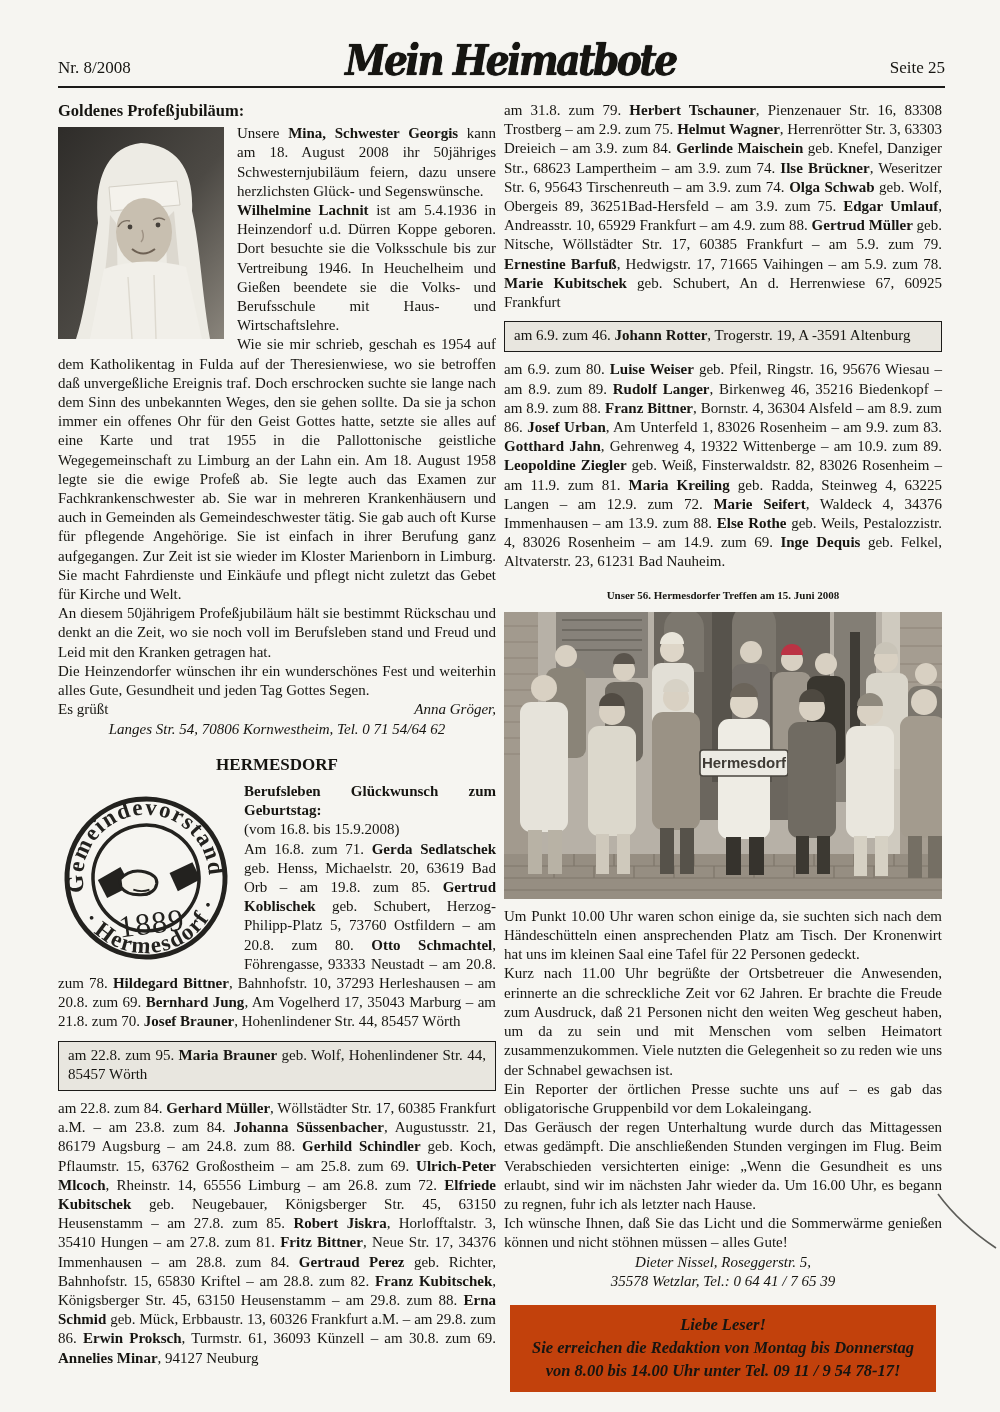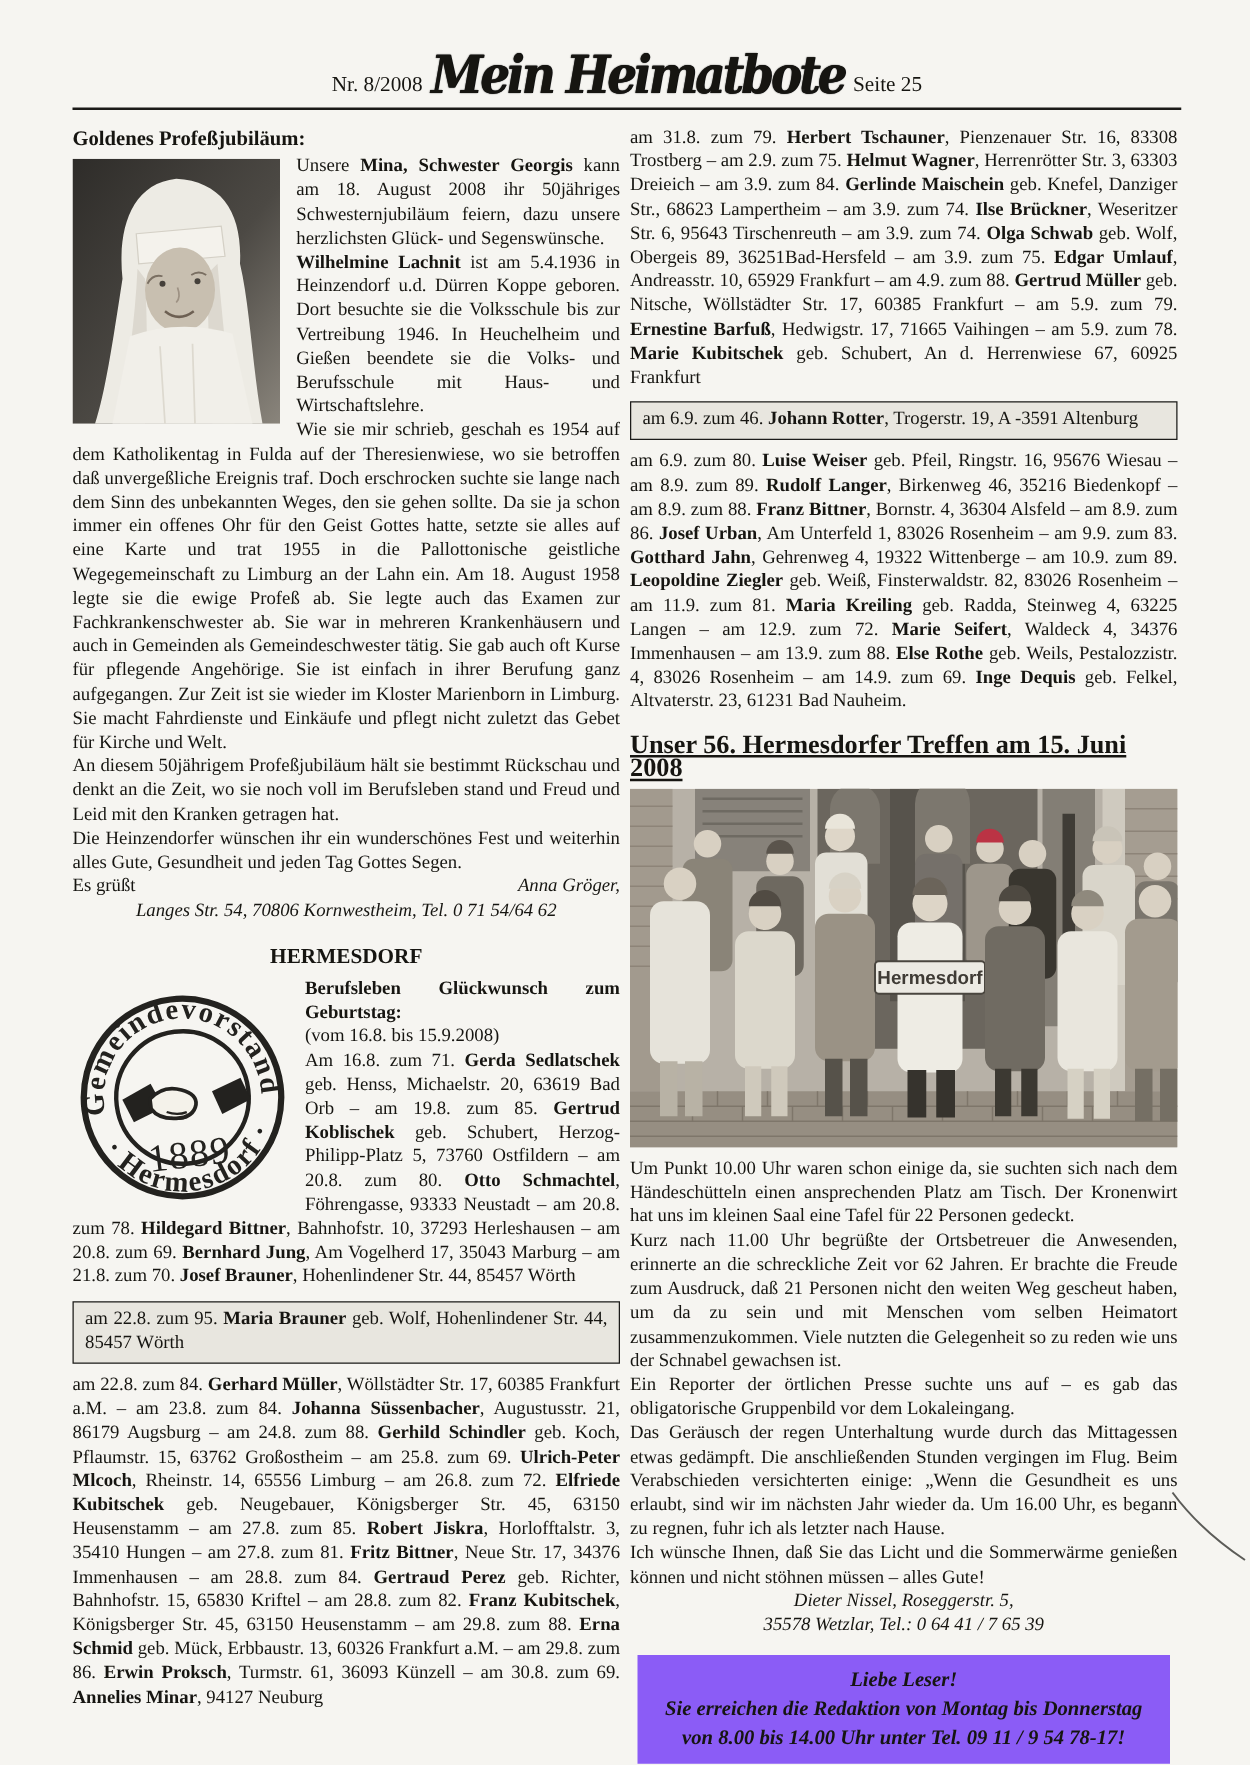--- a/index.html
+++ b/index.html
@@ -7,21 +7,21 @@
     width:1000px;height:1412px;
     background:#f6f5f1;
     font-family:"Liberation Serif", serif;
     color:#161511;
     position:relative;
     overflow:hidden;
   }
   .page{position:relative;padding:40px 55px 0 58px;}
   
   .pagehead{
-    display:flex;align-items:flex-end;justify-content:center;
+    display:flex;align-items:flex-end;justify-content:space-between;
     border-bottom:2.5px solid #1b1a18;padding-bottom:8px;
   }
   .issue,.pageno{font-size:17px;line-height:20px;}
   .masthead{
     font-family:"DejaVu Serif", serif;
     font-weight:bold;font-style:italic;
     font-size:39px;line-height:40px;
     letter-spacing:-2.5px;
     display:inline-block;transform:scaleY(1.08) scaleX(.96);
     text-shadow:0 0 1px #111, .6px 0 0 #111;
@@ -37,24 +37,24 @@
   .section-title{text-align:center;font-weight:bold;font-size:17px;margin:16px 0 8px;}
   .stamp{float:left;width:176px;height:188px;margin:2px 10px 0 0;display:block;}
   .bold-line{font-weight:bold;}
   .gray-box{
     border:1.5px solid #1d1c1a;background:#e8e6df;
     padding:4px 9px 6px;margin:9px 0 8px;
   }
   .signoff{display:flex;justify-content:space-between;}
   .it{font-style:italic;}
   .right-it{text-align:center;font-style:italic;}
-  .meeting-title{font-weight:bold;font-size:21px;text-align:left;margin:14px 0 7px;text-decoration:underline;}
+  .meeting-title{font-weight:bold;font-size:11px;text-align:center;margin:14px 0 7px;}
   .photo-group{width:438px;height:287px;display:block;margin:0 0 8px;}
   .notice{
-    background:#8b5cf6;margin:14px 6px 0 6px;padding:8px 6px 10px;
+    background:#c2410c;margin:14px 6px 0 6px;padding:8px 6px 10px;
     text-align:center;font-weight:bold;font-style:italic;font-size:16.5px;line-height:23px;
   }
   .scan-mark{position:absolute;right:0;top:1190px;width:70px;height:70px;}
 </style>
 </head>
 <body>
 
 <div class="page">
 
   <div class="pagehead">

